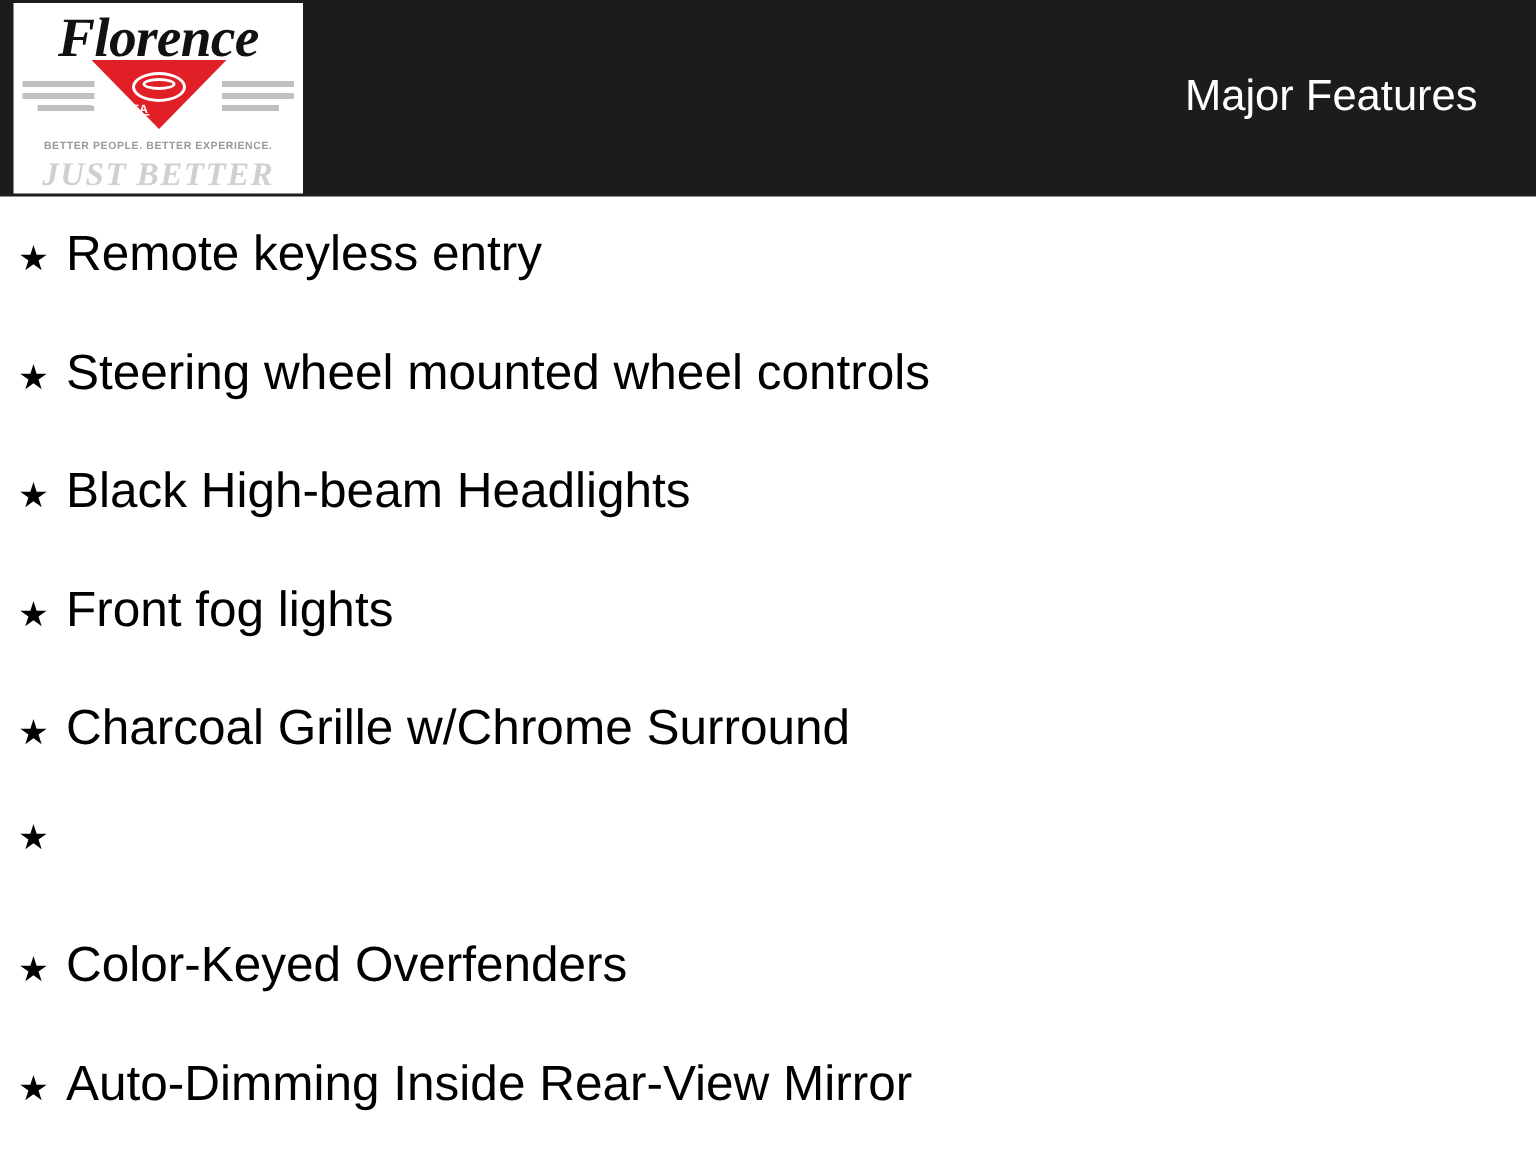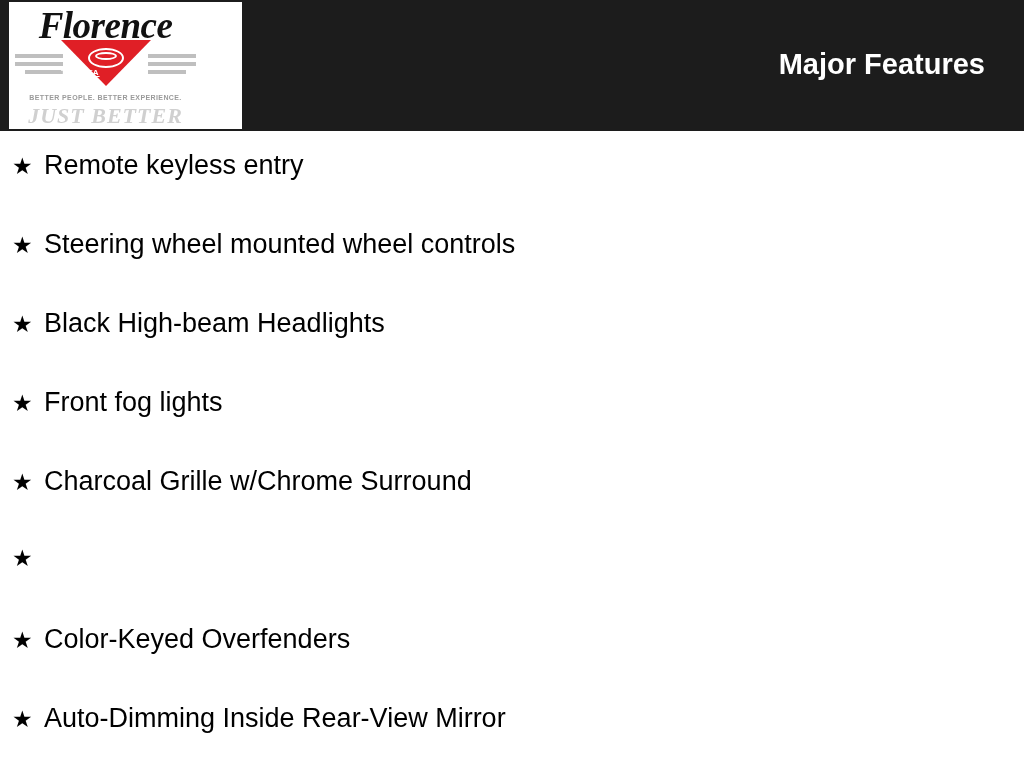--- a/index.html
+++ b/index.html
@@ -30,21 +30,20 @@
   }
 
   .logo-box {
     position: absolute;
     left: 9px;
     top: 2px;
     width: 193px;
     height: 127px;
     background: #ffffff;
     overflow: hidden;
-    padding-left: 40px;
   }
 
   .logo-wordmark {
     position: absolute;
     left: 0;
     top: 0;
     width: 193px;
     height: 48px;
     line-height: 48px;
     text-align: center;
@@ -147,21 +146,21 @@
     color: #d0d0d0;
     letter-spacing: 1px;
   }
 
   .slide-title {
     position: absolute;
     right: 39px;
     top: 48px;
     font-size: 29px;
     color: #ffffff;
-    font-weight: bold;
+    font-weight: normal;
     white-space: nowrap;
   }
 
   
   .feature-list {
     position: absolute;
     left: 0;
     top: 131px;
     width: 1024px;
     padding-top: 21px;
@@ -178,21 +177,21 @@
   .bullet-star {
     width: 32px;
     flex: 0 0 32px;
     font-size: 23px;
     line-height: 1;
     color: #000000;
     text-align: left;
   }
 
   .feature-text {
-    font-size: 27px;
+    font-size: 33px;
     color: #000000;
     line-height: 1;
     white-space: nowrap;
   }
 </style>
 </head>
 <body>
 
 <div class="slide">
 

